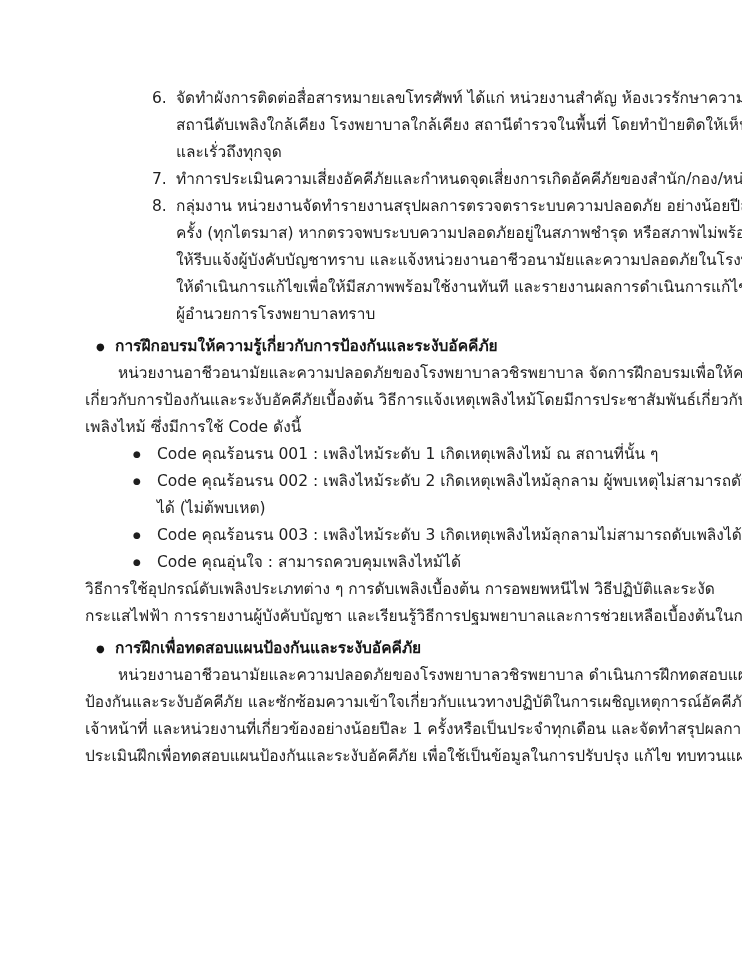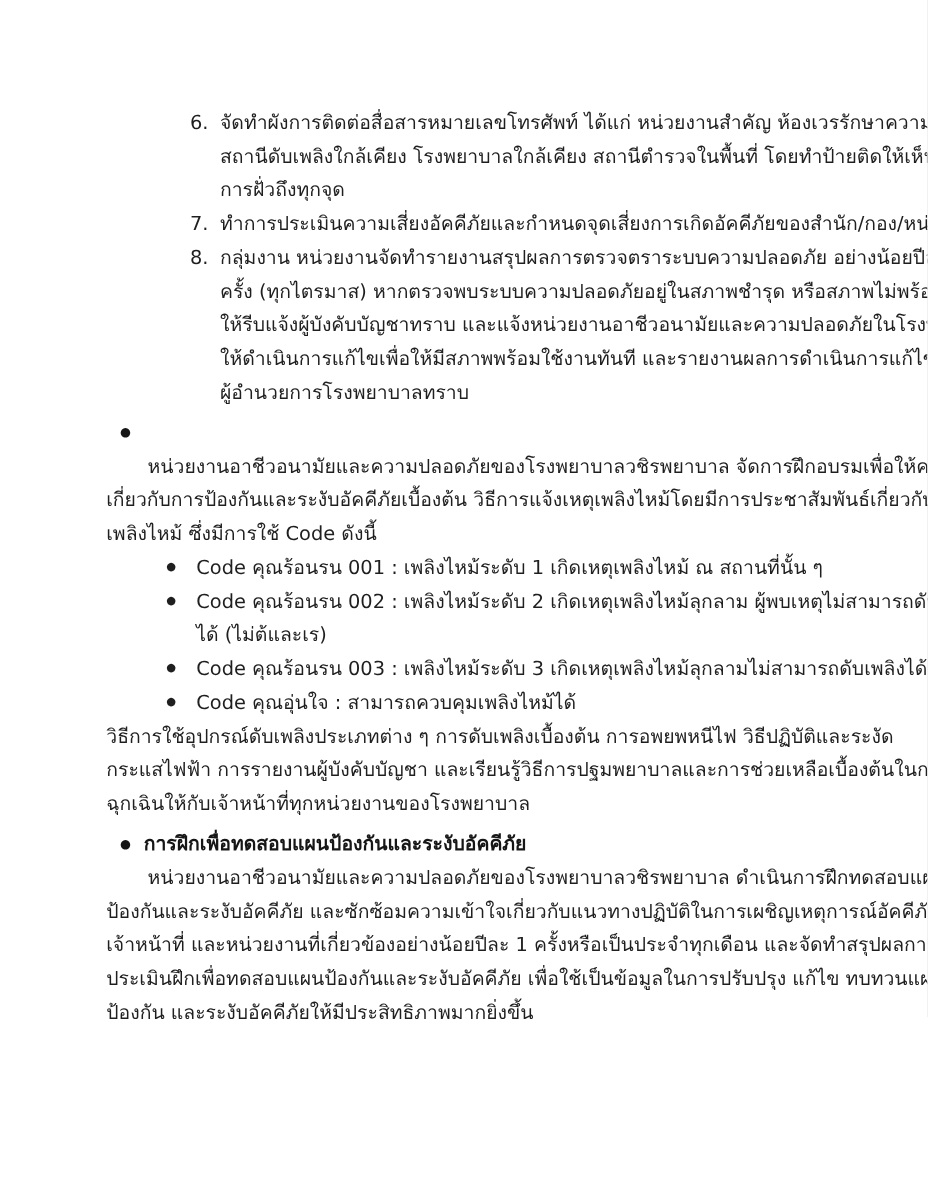--- a/index.html
+++ b/index.html
@@ -54,21 +54,21 @@
 <body>
 
 <div class="page">
   <div class="content">
 
     <div class="num-item">
       <div class="num">6.</div>
       <div class="item-lines">
         <div class="line">จัดทำผังการติดต่อสื่อสารหมายเลขโทรศัพท์ ได้แก่ หน่วยงานสำคัญ ห้องเวรรักษาความปลอดภัย</div>
         <div class="line">สถานีดับเพลิงใกล้เคียง โรงพยาบาลใกล้เคียง สถานีตำรวจในพื้นที่ โดยทำป้ายติดให้เห็นชัดเจน</div>
-        <div class="line">การฝั่วถึงทุกจุด</div>
+        <div class="line">และเรั่วถึงทุกจุด</div>
       </div>
     </div>
 
     <div class="num-item">
       <div class="num">7.</div>
       <div class="item-lines">
         <div class="line">ทำการประเมินความเสี่ยงอัคคีภัยและกำหนดจุดเสี่ยงการเกิดอัคคีภัยของสำนัก/กอง/หน่วยงาน</div>
       </div>
     </div>
 
@@ -78,70 +78,69 @@
         <div class="line">กลุ่มงาน หน่วยงานจัดทำรายงานสรุปผลการตรวจตราระบบความปลอดภัย อย่างน้อยปีละ 4</div>
         <div class="line">ครั้ง (ทุกไตรมาส) หากตรวจพบระบบความปลอดภัยอยู่ในสภาพชำรุด หรือสภาพไม่พร้อมใช้งาน</div>
         <div class="line">ให้รีบแจ้งผู้บังคับบัญชาทราบ และแจ้งหน่วยงานอาชีวอนามัยและความปลอดภัยในโรงพยาบาล</div>
         <div class="line">ให้ดำเนินการแก้ไขเพื่อให้มีสภาพพร้อมใช้งานทันที และรายงานผลการดำเนินการแก้ไขให้</div>
         <div class="line">ผู้อำนวยการโรงพยาบาลทราบ</div>
       </div>
     </div>
 
     <div class="section-header">
       <span class="bullet">●</span>
+      <span class="header-text">การฝึกอบรมให้ความรู้เกี่ยวกับการป้องกันและระงับอัคคีภัย</span>
     </div>
 
     <div class="para">
       <div class="line first">หน่วยงานอาชีวอนามัยและความปลอดภัยของโรงพยาบาลวชิรพยาบาล จัดการฝึกอบรมเพื่อให้ความรู้</div>
       <div class="line">เกี่ยวกับการป้องกันและระงับอัคคีภัยเบื้องต้น วิธีการแจ้งเหตุเพลิงไหม้โดยมีการประชาสัมพันธ์เกี่ยวกับเหตุ</div>
       <div class="line">เพลิงไหม้ ซึ่งมีการใช้ Code ดังนี้</div>
     </div>
 
     <div class="code-bullet">
       <span class="sub-bullet">●</span>
       <div class="bullet-lines">
         <div class="line">Code คุณร้อนรน 001 : เพลิงไหม้ระดับ 1 เกิดเหตุเพลิงไหม้ ณ สถานที่นั้น ๆ</div>
       </div>
     </div>
 
     <div class="code-bullet">
       <span class="sub-bullet">●</span>
       <div class="bullet-lines">
         <div class="line">Code คุณร้อนรน 002 : เพลิงไหม้ระดับ 2 เกิดเหตุเพลิงไหม้ลุกลาม ผู้พบเหตุไม่สามารถดับเพลิงเอง</div>
-        <div class="line">ได้ (ไม่ต้และเร)</div>
+        <div class="line">ได้ (ไม่ต้พบเหต)</div>
       </div>
     </div>
 
     <div class="code-bullet">
       <span class="sub-bullet">●</span>
       <div class="bullet-lines">
         <div class="line">Code คุณร้อนรน 003 : เพลิงไหม้ระดับ 3 เกิดเหตุเพลิงไหม้ลุกลามไม่สามารถดับเพลิงได้ ต้อง</div>
       </div>
     </div>
 
     <div class="code-bullet">
       <span class="sub-bullet">●</span>
       <div class="bullet-lines">
         <div class="line">Code คุณอุ่นใจ : สามารถควบคุมเพลิงไหม้ได้</div>
       </div>
     </div>
 
     <div class="para">
       <div class="line">วิธีการใช้อุปกรณ์ดับเพลิงประเภทต่าง ๆ การดับเพลิงเบื้องต้น การอพยพหนีไฟ วิธีปฏิบัติและระงัด</div>
       <div class="line">กระแสไฟฟ้า การรายงานผู้บังคับบัญชา และเรียนรู้วิธีการปฐมพยาบาลและการช่วยเหลือเบื้องต้นในกรณี</div>
-      <div class="line">ฉุกเฉินให้กับเจ้าหน้าที่ทุกหน่วยงานของโรงพยาบาล</div>
     </div>
 
     <div class="section-header">
       <span class="bullet">●</span>
       <span class="header-text">การฝึกเพื่อทดสอบแผนป้องกันและระงับอัคคีภัย</span>
     </div>
 
     <div class="para">
       <div class="line first">หน่วยงานอาชีวอนามัยและความปลอดภัยของโรงพยาบาลวชิรพยาบาล ดำเนินการฝึกทดสอบแผน</div>
       <div class="line">ป้องกันและระงับอัคคีภัย และซักซ้อมความเข้าใจเกี่ยวกับแนวทางปฏิบัติในการเผชิญเหตุการณ์อัคคีภัยให้</div>
       <div class="line">เจ้าหน้าที่ และหน่วยงานที่เกี่ยวข้องอย่างน้อยปีละ 1 ครั้งหรือเป็นประจำทุกเดือน และจัดทำสรุปผลการ</div>
       <div class="line">ประเมินฝึกเพื่อทดสอบแผนป้องกันและระงับอัคคีภัย เพื่อใช้เป็นข้อมูลในการปรับปรุง แก้ไข ทบทวนแผน</div>
-      <div class="line">ป้องกัน และระงับอัคคีภัยให้มีประสิทธิภาพมากยิ่งขึ้น</div>
     </div>
 
   </div>
 </div>
 
 </body></html>

